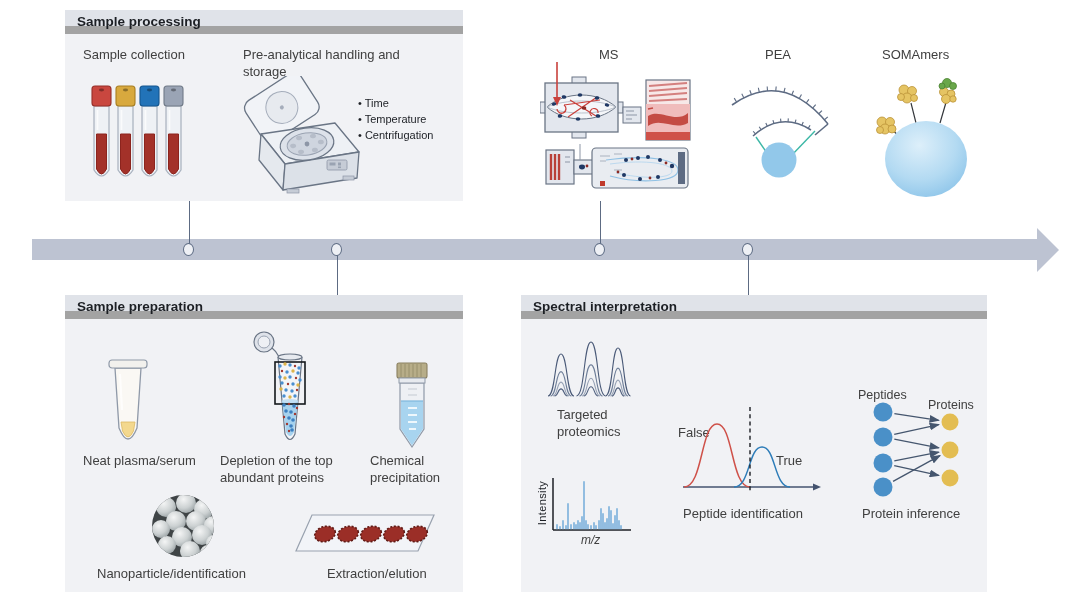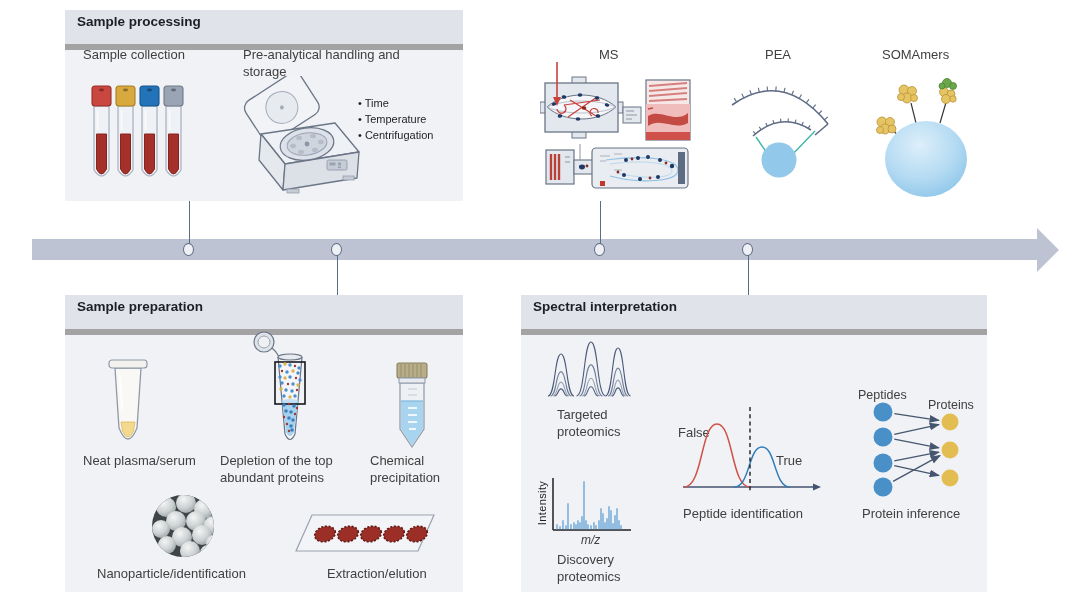--- a/index.html
+++ b/index.html
@@ -1,19 +1,19 @@
 <!DOCTYPE html>
 <html><head>
 <meta charset="utf-8">
 <style>
   html,body{margin:0;padding:0;background:#ffffff;}
   #stage{position:relative;width:1086px;height:601px;background:#ffffff;overflow:hidden;
          font-family:"Liberation Sans",sans-serif;color:#1c1f24;}
   .panel{position:absolute;background:#f1f2f5;}
-  .panel-header{position:absolute;height:40px;background:#e0e3e9;border-bottom:6px solid #a3a3a3;
+  .panel-header{position:absolute;height:24px;background:#e0e3e9;border-bottom:8px solid #a3a3a3;
                 font-weight:bold;font-size:13.5px;line-height:23px;padding-left:12px;box-sizing:border-box;width:100%;}
   .lbl{position:absolute;font-size:13px;line-height:17px;color:#404040;}
   .bullets{position:absolute;font-size:11px;line-height:16px;}
   .bullet-item{display:block;}
   .bullet-item::before{content:"• ";}
   .connector{position:absolute;width:1px;background:#5d6b83;z-index:1;}
   .tl-band{position:absolute;left:32px;top:239px;width:1006px;height:21px;background:#bdc3d2;z-index:0;}
   .tl-head{position:absolute;left:1037px;top:228px;width:0;height:0;z-index:0;
            border-top:22px solid transparent;border-bottom:22px solid transparent;border-left:22px solid #bdc3d2;}
   .tl-node{position:absolute;width:11px;height:13px;border-radius:50%;background:#eef0f5;
@@ -384,21 +384,20 @@
       <ellipse cx="79" cy="25" rx="10.5" ry="7.5" transform="rotate(-16 79 25)"></ellipse>
       <ellipse cx="102" cy="25" rx="10.5" ry="7.5" transform="rotate(-16 102 25)"></ellipse>
       <ellipse cx="125" cy="25" rx="10.5" ry="7.5" transform="rotate(-16 125 25)"></ellipse>
     </g>
   </svg>
 
   <div class="panel" style="left:521px;top:295px;width:466px;height:297px;">
     <div class="panel-header">Spectral interpretation</div>
   </div>
   <div class="lbl" style="left:557px;top:406px;width:90px;">Targeted proteomics</div>
-  <div class="lbl" style="left:557px;top:551px;width:90px;">Discovery proteomics</div>
   <div class="rot-label" style="left:514px;top:497px;width:56px;">Intensity</div>
   <div class="lbl italic" style="left:581px;top:532px;font-size:12px;">m/z</div>
   <div class="lbl" style="left:678px;top:424px;">False</div>
   <div class="lbl" style="left:776px;top:452px;">True</div>
   <div class="lbl" style="left:683px;top:505px;">Peptide identification</div>
   <div class="lbl small-lbl" style="left:858px;top:387px;">Peptides</div>
   <div class="lbl small-lbl" style="left:928px;top:397px;">Proteins</div>
   <div class="lbl" style="left:862px;top:505px;">Protein inference</div>
 
   <svg id="targeted-svg" class="icon-abs" style="left:545px;top:330px;" width="100" height="72" viewBox="0 0 100 72">

